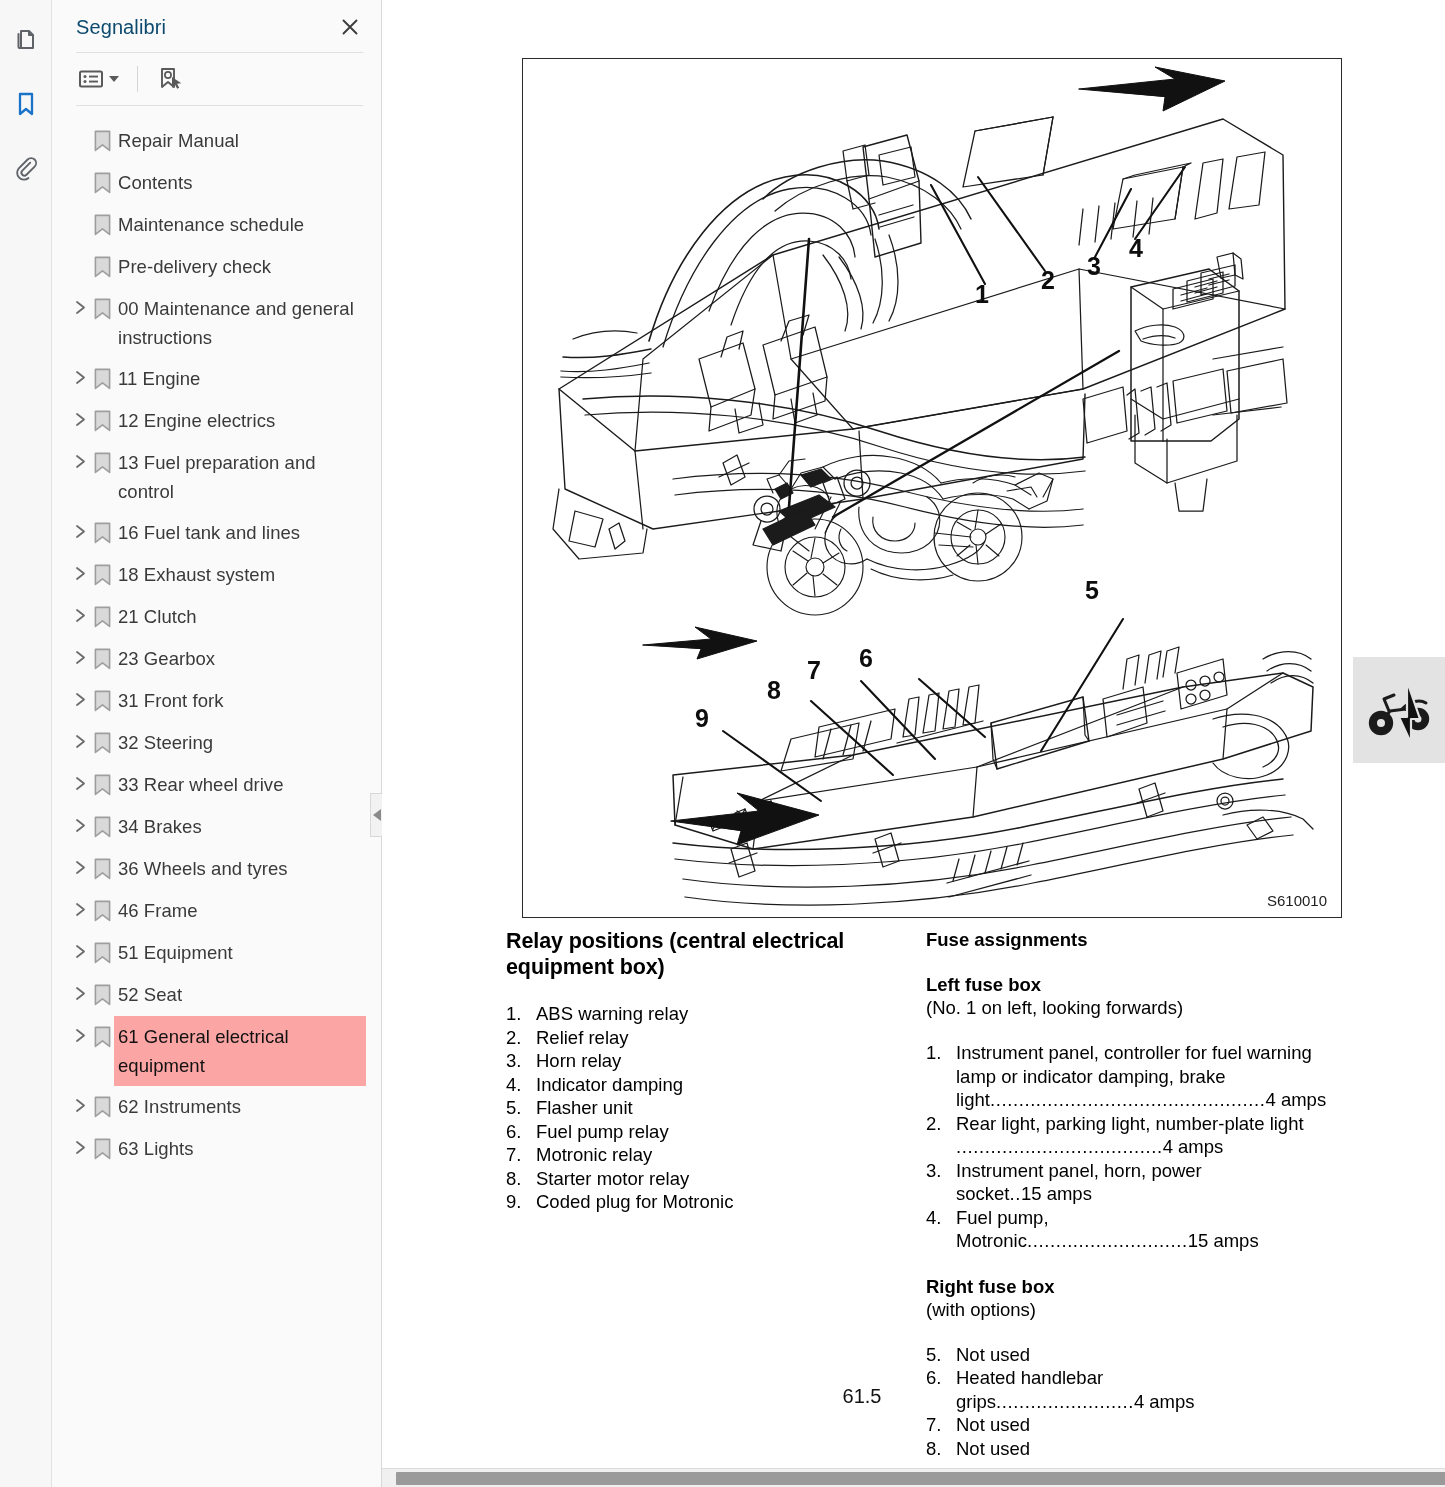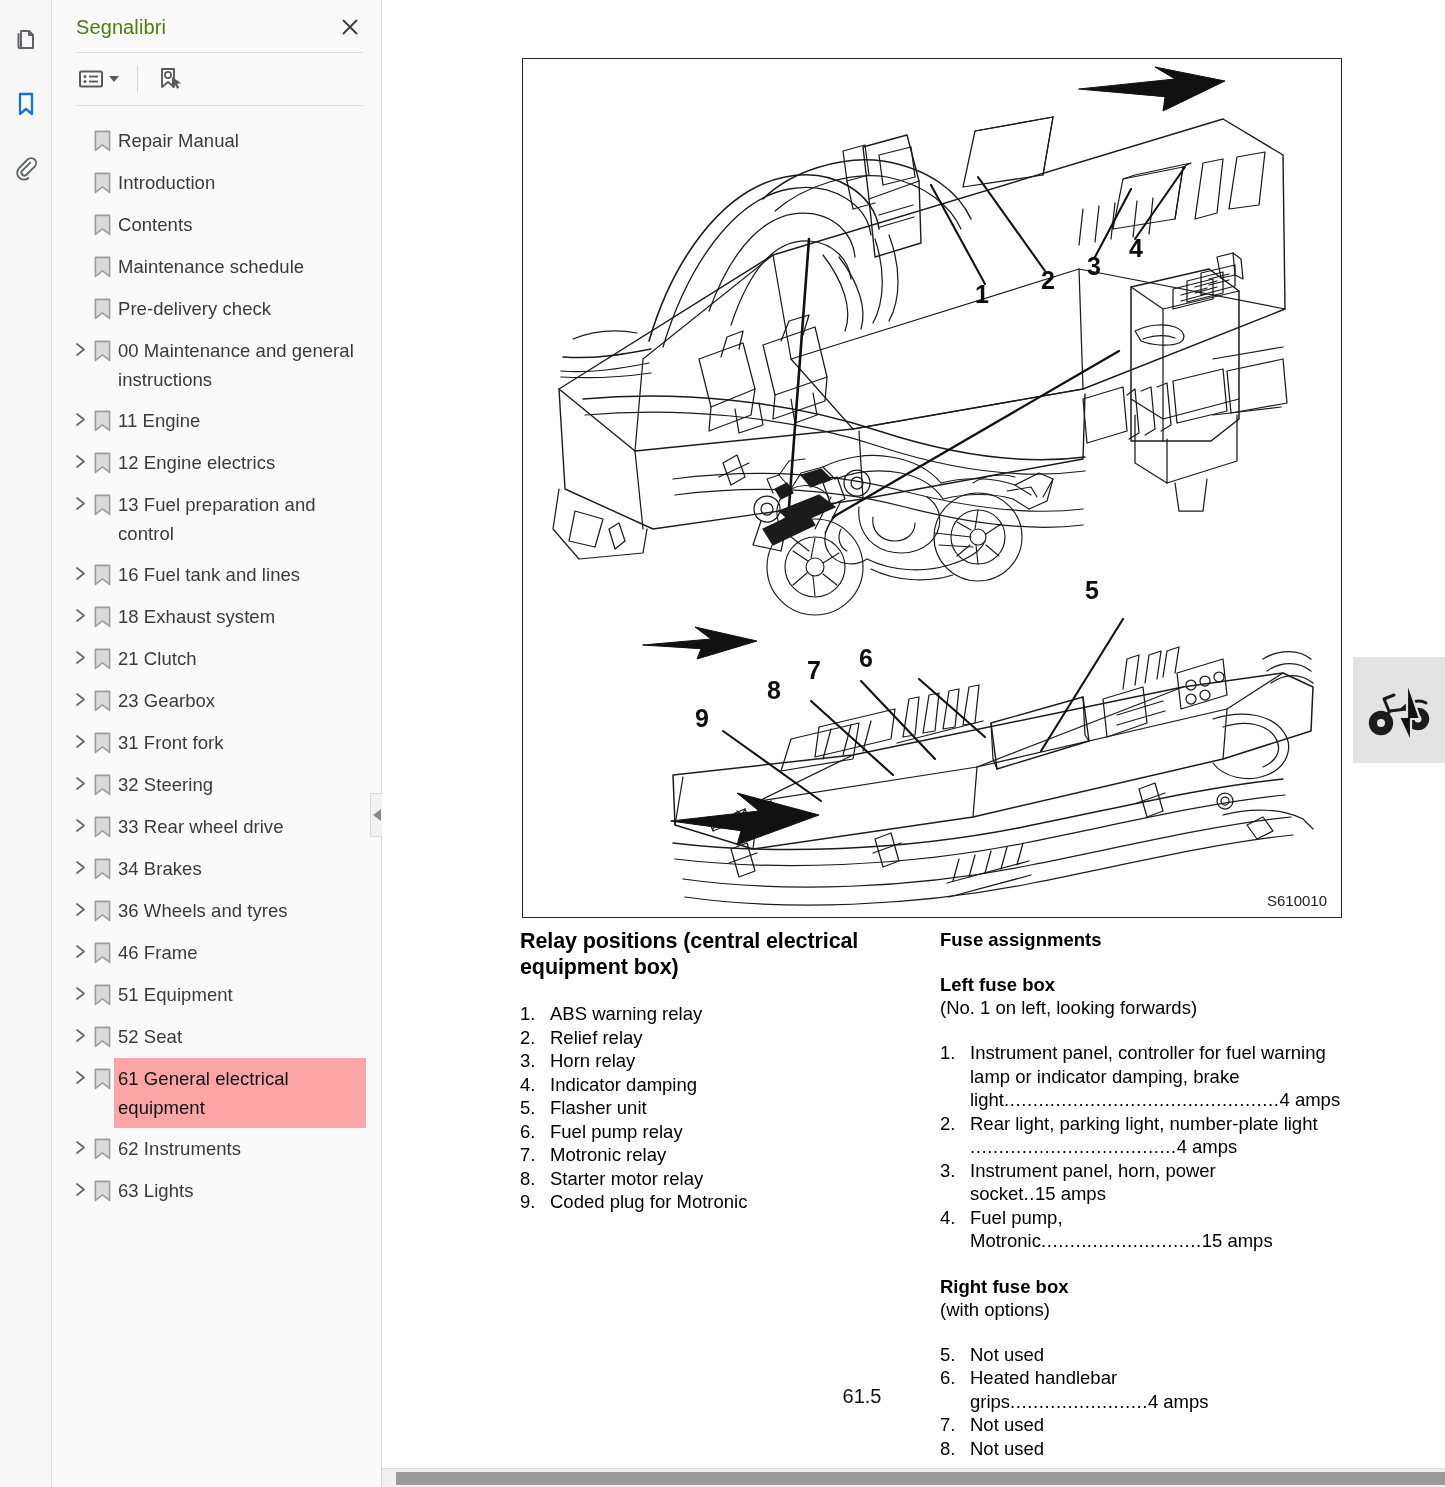--- a/index.html
+++ b/index.html
@@ -34,21 +34,21 @@
     border-right: 1px solid #d8d8d8;
     display: flex; flex-direction: column;
     flex: 0 0 330px;
     position: relative;
   }
   .panel-head {
     display: flex; align-items: center; justify-content: space-between;
     padding: 14px 18px 12px 24px;
   }
   .panel-title {
-    font-size: 20px; color: #4d7c0f; font-weight: 400;
+    font-size: 20px; color: #0c4a6e; font-weight: 400;
     letter-spacing: .1px;
   }
   .panel-close {
     width: 26px; height: 26px; cursor: pointer;
     display: flex; align-items: center; justify-content: center;
     color: #444; font-size: 0;
   }
   .hrule { height: 1px; background: #e0e0e0; margin: 0 18px 0 24px; }
 
   .panel-tools {
@@ -130,21 +130,21 @@
   }
   .fig-frame svg { display: block; }
   .fig-id {
     position: absolute; right: 14px; bottom: 8px;
     font-size: 15px; color: #1d1d1d;
     font-family: "Liberation Sans", sans-serif;
   }
 
   
   .cols {
-    position: absolute; left: 138px; top: 928px;
+    position: absolute; left: 124px; top: 928px;
     width: 820px;
     display: flex; gap: 0;
   }
   .col-l { width: 420px; flex: 0 0 420px; padding-right: 18px; }
   .col-r { width: 412px; flex: 0 0 412px; }
 
   h2.sec {
     font-size: 21.5px; font-weight: bold; color: #000;
     line-height: 26px; letter-spacing: -.1px;
   }
@@ -272,33 +272,20 @@
           <div class="bm-arrow empty">
             <svg width="13" height="15" viewBox="0 0 13 15">
               <path d="M3 2 L10 7.5 L3 13" fill="none" stroke="#6b6b6b" stroke-width="1.8" stroke-linecap="round" stroke-linejoin="round"></path>
             </svg>
           </div>
           <div class="bm-ico">
             <svg width="17" height="22" viewBox="0 0 17 22">
               <path d="M1.4 1.4 h14.2 v19 l-7.1 -5.6 l-7.1 5.6 z" fill="#d9d9d9" stroke="#9e9e9e" stroke-width="1.6" stroke-linejoin="round"></path>
             </svg>
           </div>
-          <div class="bm-label">Introduction</div>
-        </div>
-        <div class="bm-row">
-          <div class="bm-arrow empty">
-            <svg width="13" height="15" viewBox="0 0 13 15">
-              <path d="M3 2 L10 7.5 L3 13" fill="none" stroke="#6b6b6b" stroke-width="1.8" stroke-linecap="round" stroke-linejoin="round"></path>
-            </svg>
-          </div>
-          <div class="bm-ico">
-            <svg width="17" height="22" viewBox="0 0 17 22">
-              <path d="M1.4 1.4 h14.2 v19 l-7.1 -5.6 l-7.1 5.6 z" fill="#d9d9d9" stroke="#9e9e9e" stroke-width="1.6" stroke-linejoin="round"></path>
-            </svg>
-          </div>
           <div class="bm-label">Contents</div>
         </div>
         <div class="bm-row">
           <div class="bm-arrow empty">
             <svg width="13" height="15" viewBox="0 0 13 15">
               <path d="M3 2 L10 7.5 L3 13" fill="none" stroke="#6b6b6b" stroke-width="1.8" stroke-linecap="round" stroke-linejoin="round"></path>
             </svg>
           </div>
           <div class="bm-ico">
             <svg width="17" height="22" viewBox="0 0 17 22">

